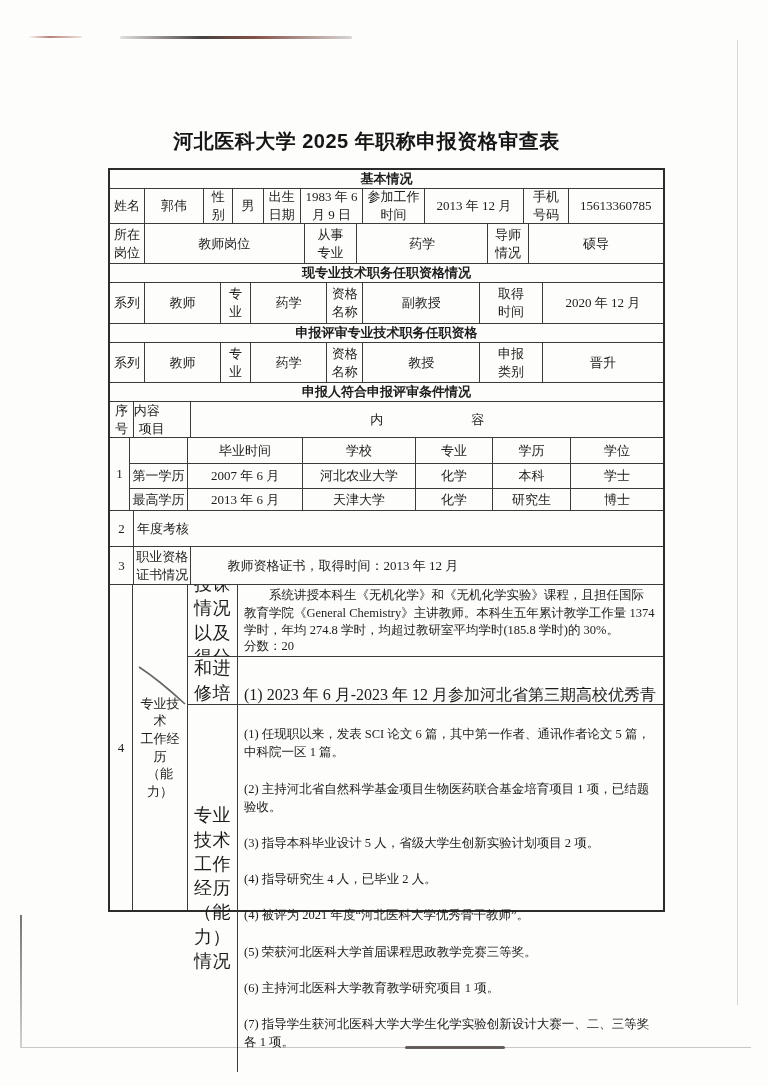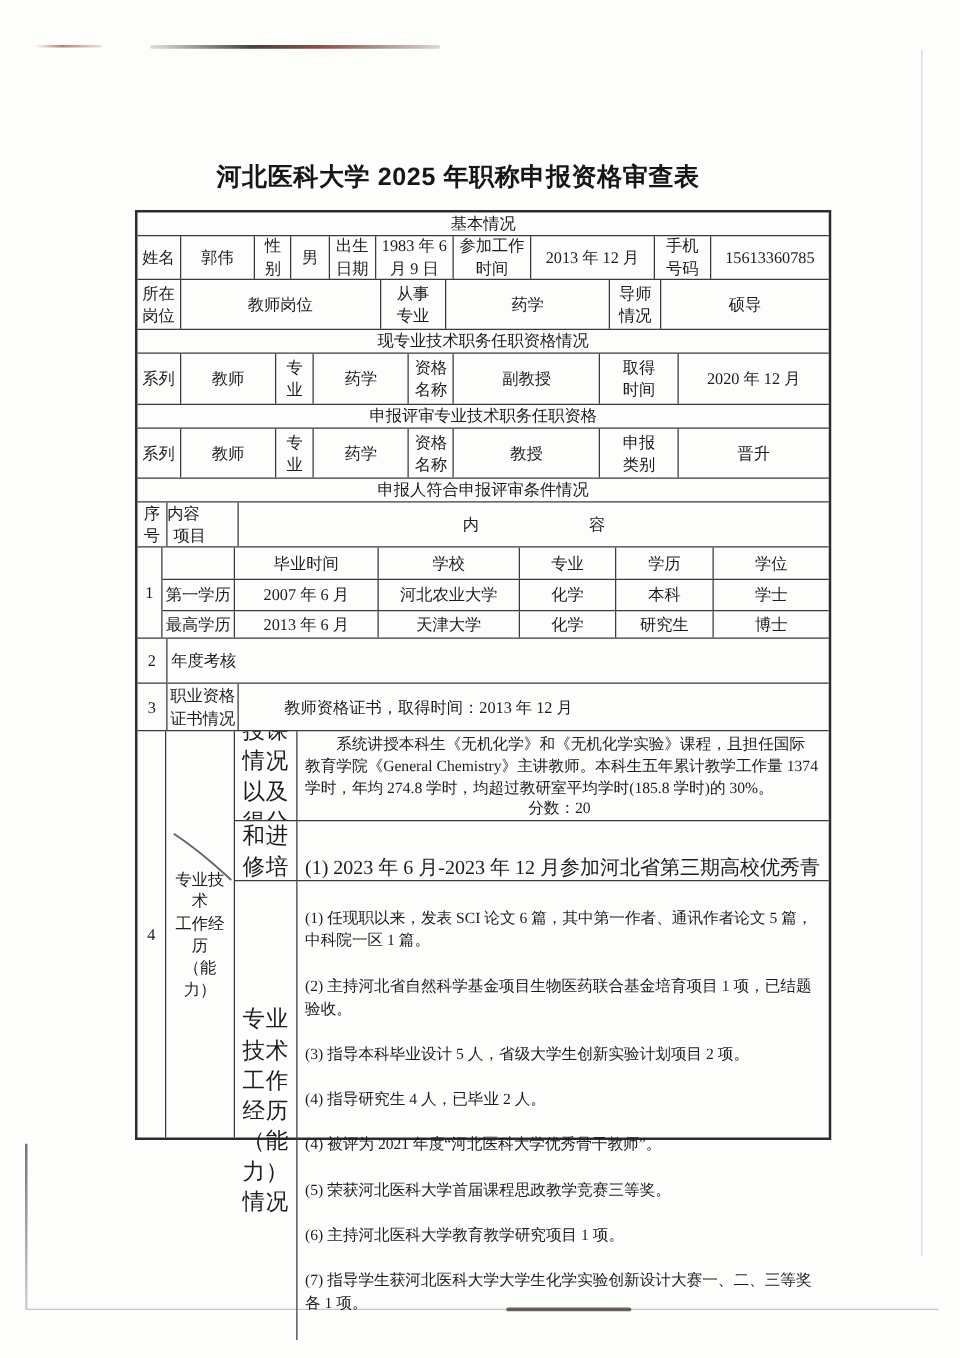--- a/index.html
+++ b/index.html
@@ -41,30 +41,30 @@
   }
   .t-row{display:flex;border-bottom:1px solid #3b3b3b;box-sizing:border-box;}
   .t-row:last-child{border-bottom:none;}
   .cell{
     border-right:1px solid #3b3b3b;box-sizing:border-box;
     display:flex;align-items:center;justify-content:center;
     text-align:center;white-space:pre-line;overflow:hidden;
     padding:0 2px;
   }
   .cell:last-child{border-right:none;}
-  .sec{justify-content:center;font-size:13px;}
+  .sec{justify-content:center;font-size:13px;font-weight:bold;}
   .sec .cell{border-right:none;}
   .left{justify-content:flex-start;text-align:left;padding:1px 6px;}
   .col{display:flex;flex-direction:column;box-sizing:border-box;}
   .sub-row{display:flex;border-bottom:1px solid #3b3b3b;box-sizing:border-box;}
   .sub-row:last-child{border-bottom:none;flex:1;}
   .sublabel{font-size:18px;padding:0;letter-spacing:.5px;}
   .teach{display:flex;flex-direction:column;justify-content:flex-start;align-items:stretch;text-align:left;padding:2px 8px 1px 6px;}
   .teach .para{flex:1;overflow:hidden;text-indent:2em;}
-  .teach .score{text-align:center;padding-right:4px;}
+  .teach .score{text-align:left;padding-right:4px;}
   .exp-items{display:block;text-align:left;padding:2px 6px;overflow:hidden;}
   .split-label{flex-direction:column;justify-content:center;align-items:stretch;padding:0;}
   .split-label .l1{text-align:left;padding-right:7px;}
   .split-label .l2{text-align:left;padding-left:5px;}
   .content-head{gap:88px;}
 </style>
 </head>
 <body>
 
 <div class="canvas">

